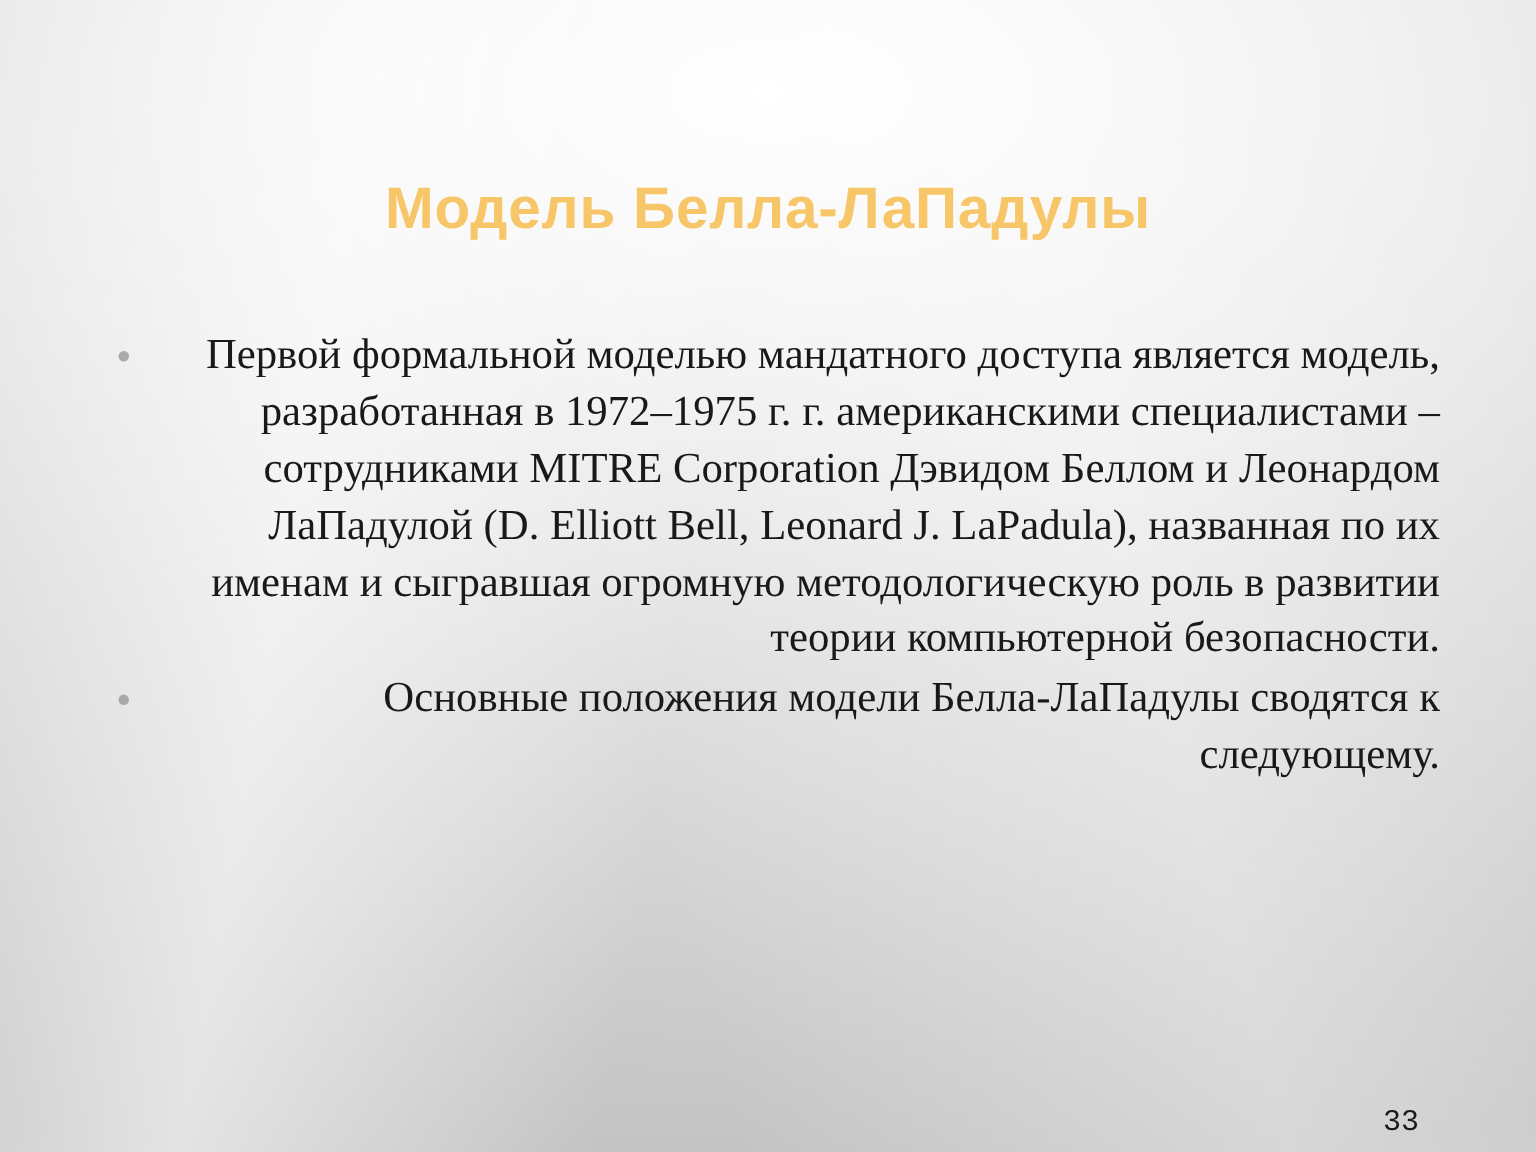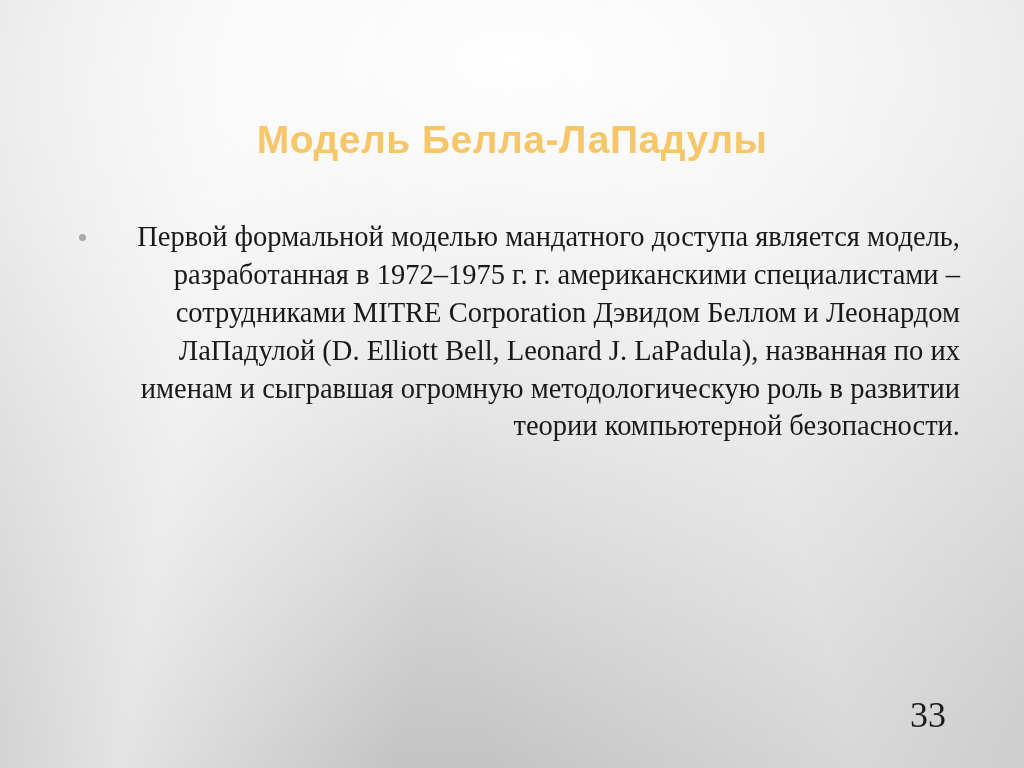--- a/index.html
+++ b/index.html
@@ -74,36 +74,37 @@
     left: 9px;
     top: 16px;
     width: 7px;
     height: 7px;
     border-radius: 50%;
     background: #a9a9a9;
   }
   .page-number {
     position: absolute;
     right: 78px;
-    bottom: 32px;
-    font-family: Liberation Serif, serif;
-    font-size: 36px;
+    bottom: 8px;
+    font-family: Liberation Mono, monospace;
+    font-size: 20px;
     color: #1a1a1a;
   }
 </style>
 </head>
 <body>
 
 <div class="slide">
   <div class="slide-inner">
 
     <h1 class="slide-title">Модель Белла-ЛаПадулы</h1>
 
     <div class="body-block">
       <ul class="bullets">
         <li>Первой формальной моделью мандатного доступа является модель, разработанная в 1972–1975 г. г. американскими специалистами – сотрудниками MITRE Corporation Дэвидом Беллом и Леонардом ЛаПадулой (D. Elliott Bell, Leonard J. LaPadula), названная по их именам и сыгравшая огромную методологическую роль в развитии теории компьютерной безопасности.</li>
+        <li>Основные положения модели Белла-ЛаПадулы сводятся к следующему.</li>
       </ul>
     </div>
 
     <div class="page-number">33</div>
 
   </div>
 </div>
 
 </body></html>

